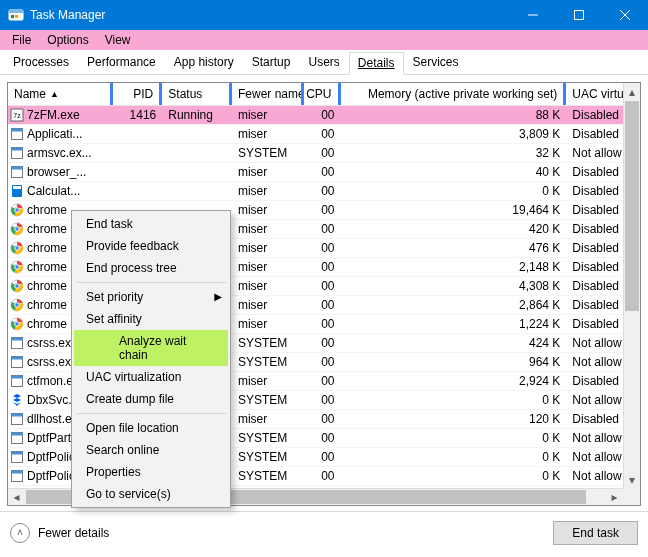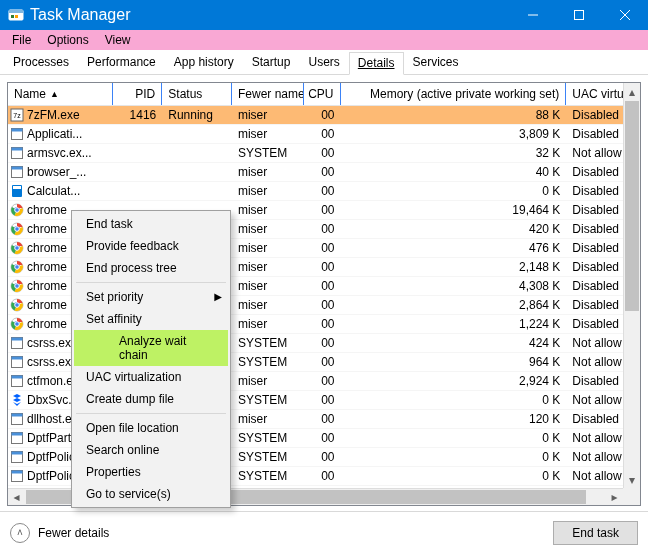--- a/index.html
+++ b/index.html
@@ -1,54 +1,54 @@
 <!DOCTYPE html>
 <html><head>
 <meta charset="utf-8">
 <style>
   * { box-sizing: border-box; }
   html, body { margin: 0; padding: 0; font-family: "Segoe UI", Arial, sans-serif; font-size: 12px; color: #000; }
   body { background: #fff; width: 648px; height: 557px; overflow: hidden; }
 
   .titlebar { background: #0078d7; color: #fff; height: 30px; display: flex; align-items: center; }
   .titlebar .icon { width: 16px; height: 16px; margin: 0 6px 0 8px; display: flex; align-items:center; justify-content:center; }
-  .titlebar .title { flex: 1; font-size: 16px; }
+  .titlebar .title { flex: 1; font-size: 12px; }
   .titlebar .winbtns { display: flex; }
   .winbtn { width: 46px; height: 30px; display: flex; align-items: center; justify-content: center; color: #fff; }
   .winbtn svg { stroke: #fff; }
 
   .menubar { height: 21px; display: flex; align-items: center; padding: 0 4px; background: #f9a8d4; border-bottom: 1px solid #fff; }
   .menubar span { padding: 2px 8px; }
 
   .tabs { display: flex; padding: 0 4px; background: #fff; border-bottom: 1px solid #d9d9d9; height: 24px; }
   .tab { padding: 3px 8px 3px 8px; border: 1px solid transparent; }
   .tab.active { border: 1px solid #d9d9d9; border-bottom: 1px solid #fff; background: #fff; position: relative; top: 1px; text-decoration: underline; }
 
   .grid-wrap { position: relative; height: 436px; }
   .grid { position: absolute; left: 7px; top: 7px; right: 7px; bottom: 5px; border: 1px solid #828790; background: #fff; }
   .grid-inner { position: absolute; inset:0; overflow:hidden; }
 
   .cols { display: flex; height: 23px; background: #fff; border-bottom: 1px solid #e5e5e5; }
-  .col { display: flex; align-items: center; padding: 0 6px; border-right: 1px solid #3b82f6; font-size: 12px; white-space: nowrap; overflow: hidden; }
+  .col { display: flex; align-items: center; padding: 0 6px; border-right: 3px solid #3b82f6; font-size: 12px; white-space: nowrap; overflow: hidden; }
   .col .sort { margin-left: 4px; font-size: 9px; }
   .w-name { width: 105px; }
   .w-pid  { width: 50px; justify-content:flex-end; }
   .w-stat { width: 70px; }
   .w-user { width: 72px; }
   .w-cpu  { width: 37px; justify-content:flex-end; }
   .w-mem  { width: 227px; justify-content:flex-end; }
   .w-uac  { width: 74px; border-right:none; }
 
   .rows { }
   .row { display: flex; height: 19px; align-items: center; border-bottom: 1px solid #f5f5f5; }
   .cell { padding: 0 6px; white-space: nowrap; overflow: hidden; text-overflow: ellipsis; font-size: 12px; }
   .cell.num { text-align: right; }
   .cell.w-name { display:flex; align-items:center; padding-left:2px; gap:3px;}
   .proc-icon { width:14px; height:14px; flex:0 0 14px; display:flex; align-items:center; justify-content:center; }
-  .row.sel { background: #fdba74; }
+  .row.sel { background: #f9a8d4; }
 
   .vscroll { position: absolute; top:0; right:0; bottom:17px; width:17px; background:#f0f0f0; border-left:1px solid #ddd; }
   .vscroll .thumb { position:absolute; left:1px; right:1px; top:18px; height:210px; background:#c2c2c2; }
   .vscroll .arr { position:absolute; left:0; right:0; height:17px; display:flex; align-items:center; justify-content:center; color:#606060;}
   .vscroll .arr.up{top:0}.vscroll .arr.dn{bottom:0}
   .hscroll { position:absolute; left:0; right:17px; bottom:0; height:17px; background:#f0f0f0; border-top:1px solid #ddd;}
   .hscroll .arr { position:absolute; top:0; bottom:0; width:17px; display:flex; align-items:center; justify-content:center; color:#606060;}
   .hscroll .arr.l{left:0}.hscroll .arr.r{right:0}
   .hscroll .thumb{position:absolute;top:1px;bottom:1px;left:18px;width:560px;background:#c2c2c2;}
   .scrollcorner{position:absolute;right:0;bottom:0;width:17px;height:17px;background:#f0f0f0;}

